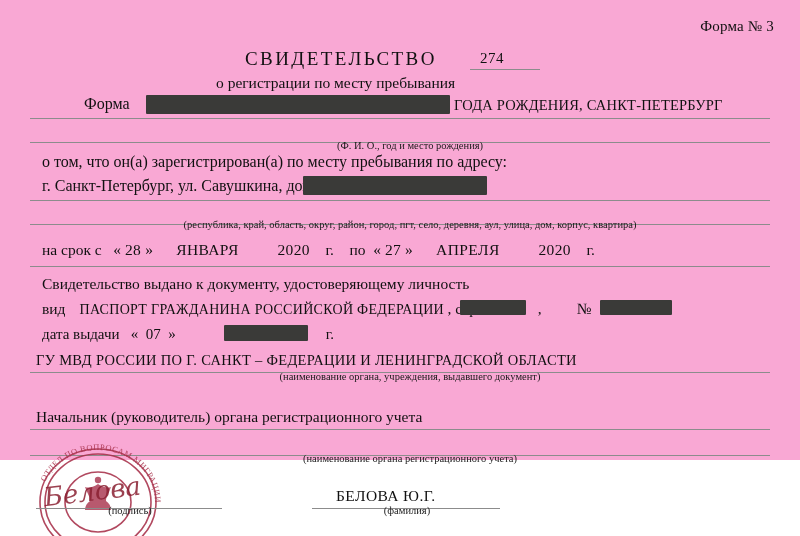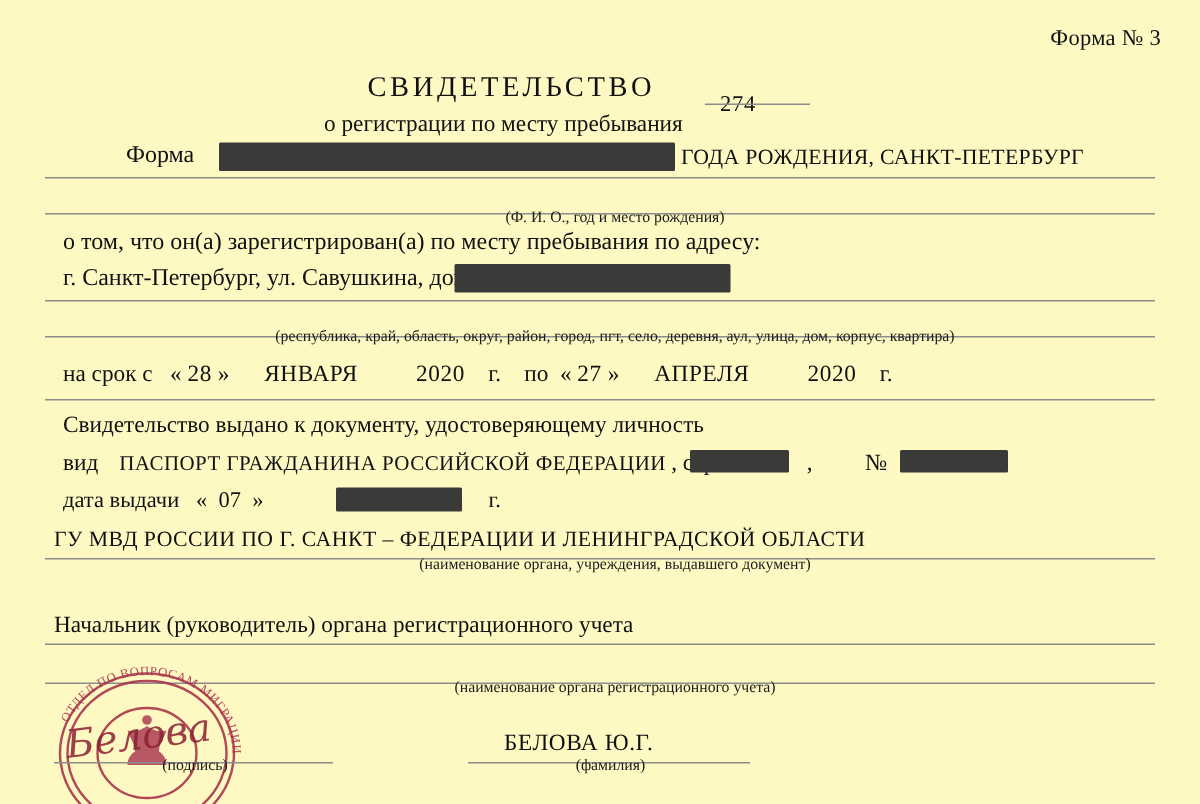--- a/index.html
+++ b/index.html
@@ -10,22 +10,22 @@
     width: 800px;
     height: 536px;
     background: #ffffff;
     font-family: "Liberation Serif", serif;
     color: #111111;
     overflow: hidden;
   }
   .page {
     position: relative;
     width: 800px;
-    height: 536px;
-    background: #fef9c3;
+    height: 460px;
+    background: #f9a8d4;
     text-decoration: underline;
   }
 
   
   .abs { position: absolute; }
   .nowrap { white-space: nowrap; }
   .redact {
     display: inline-block;
     background: #3a3a38;
     vertical-align: middle;
@@ -58,21 +58,20 @@
     top: 48px;
     font-size: 19px;
     letter-spacing: 2.4px;
     font-weight: 400;
   }
   #title-number {
     left: 480px;
     top: 50px;
     font-size: 15px;
     letter-spacing: .5px;
-    margin-top: 12px;
   }
   #title-number-rule {
     left: 470px;
     top: 69px;
     width: 70px;
   }
   #title-sub {
     left: 216px;
     top: 74px;
     font-size: 15.5px;

